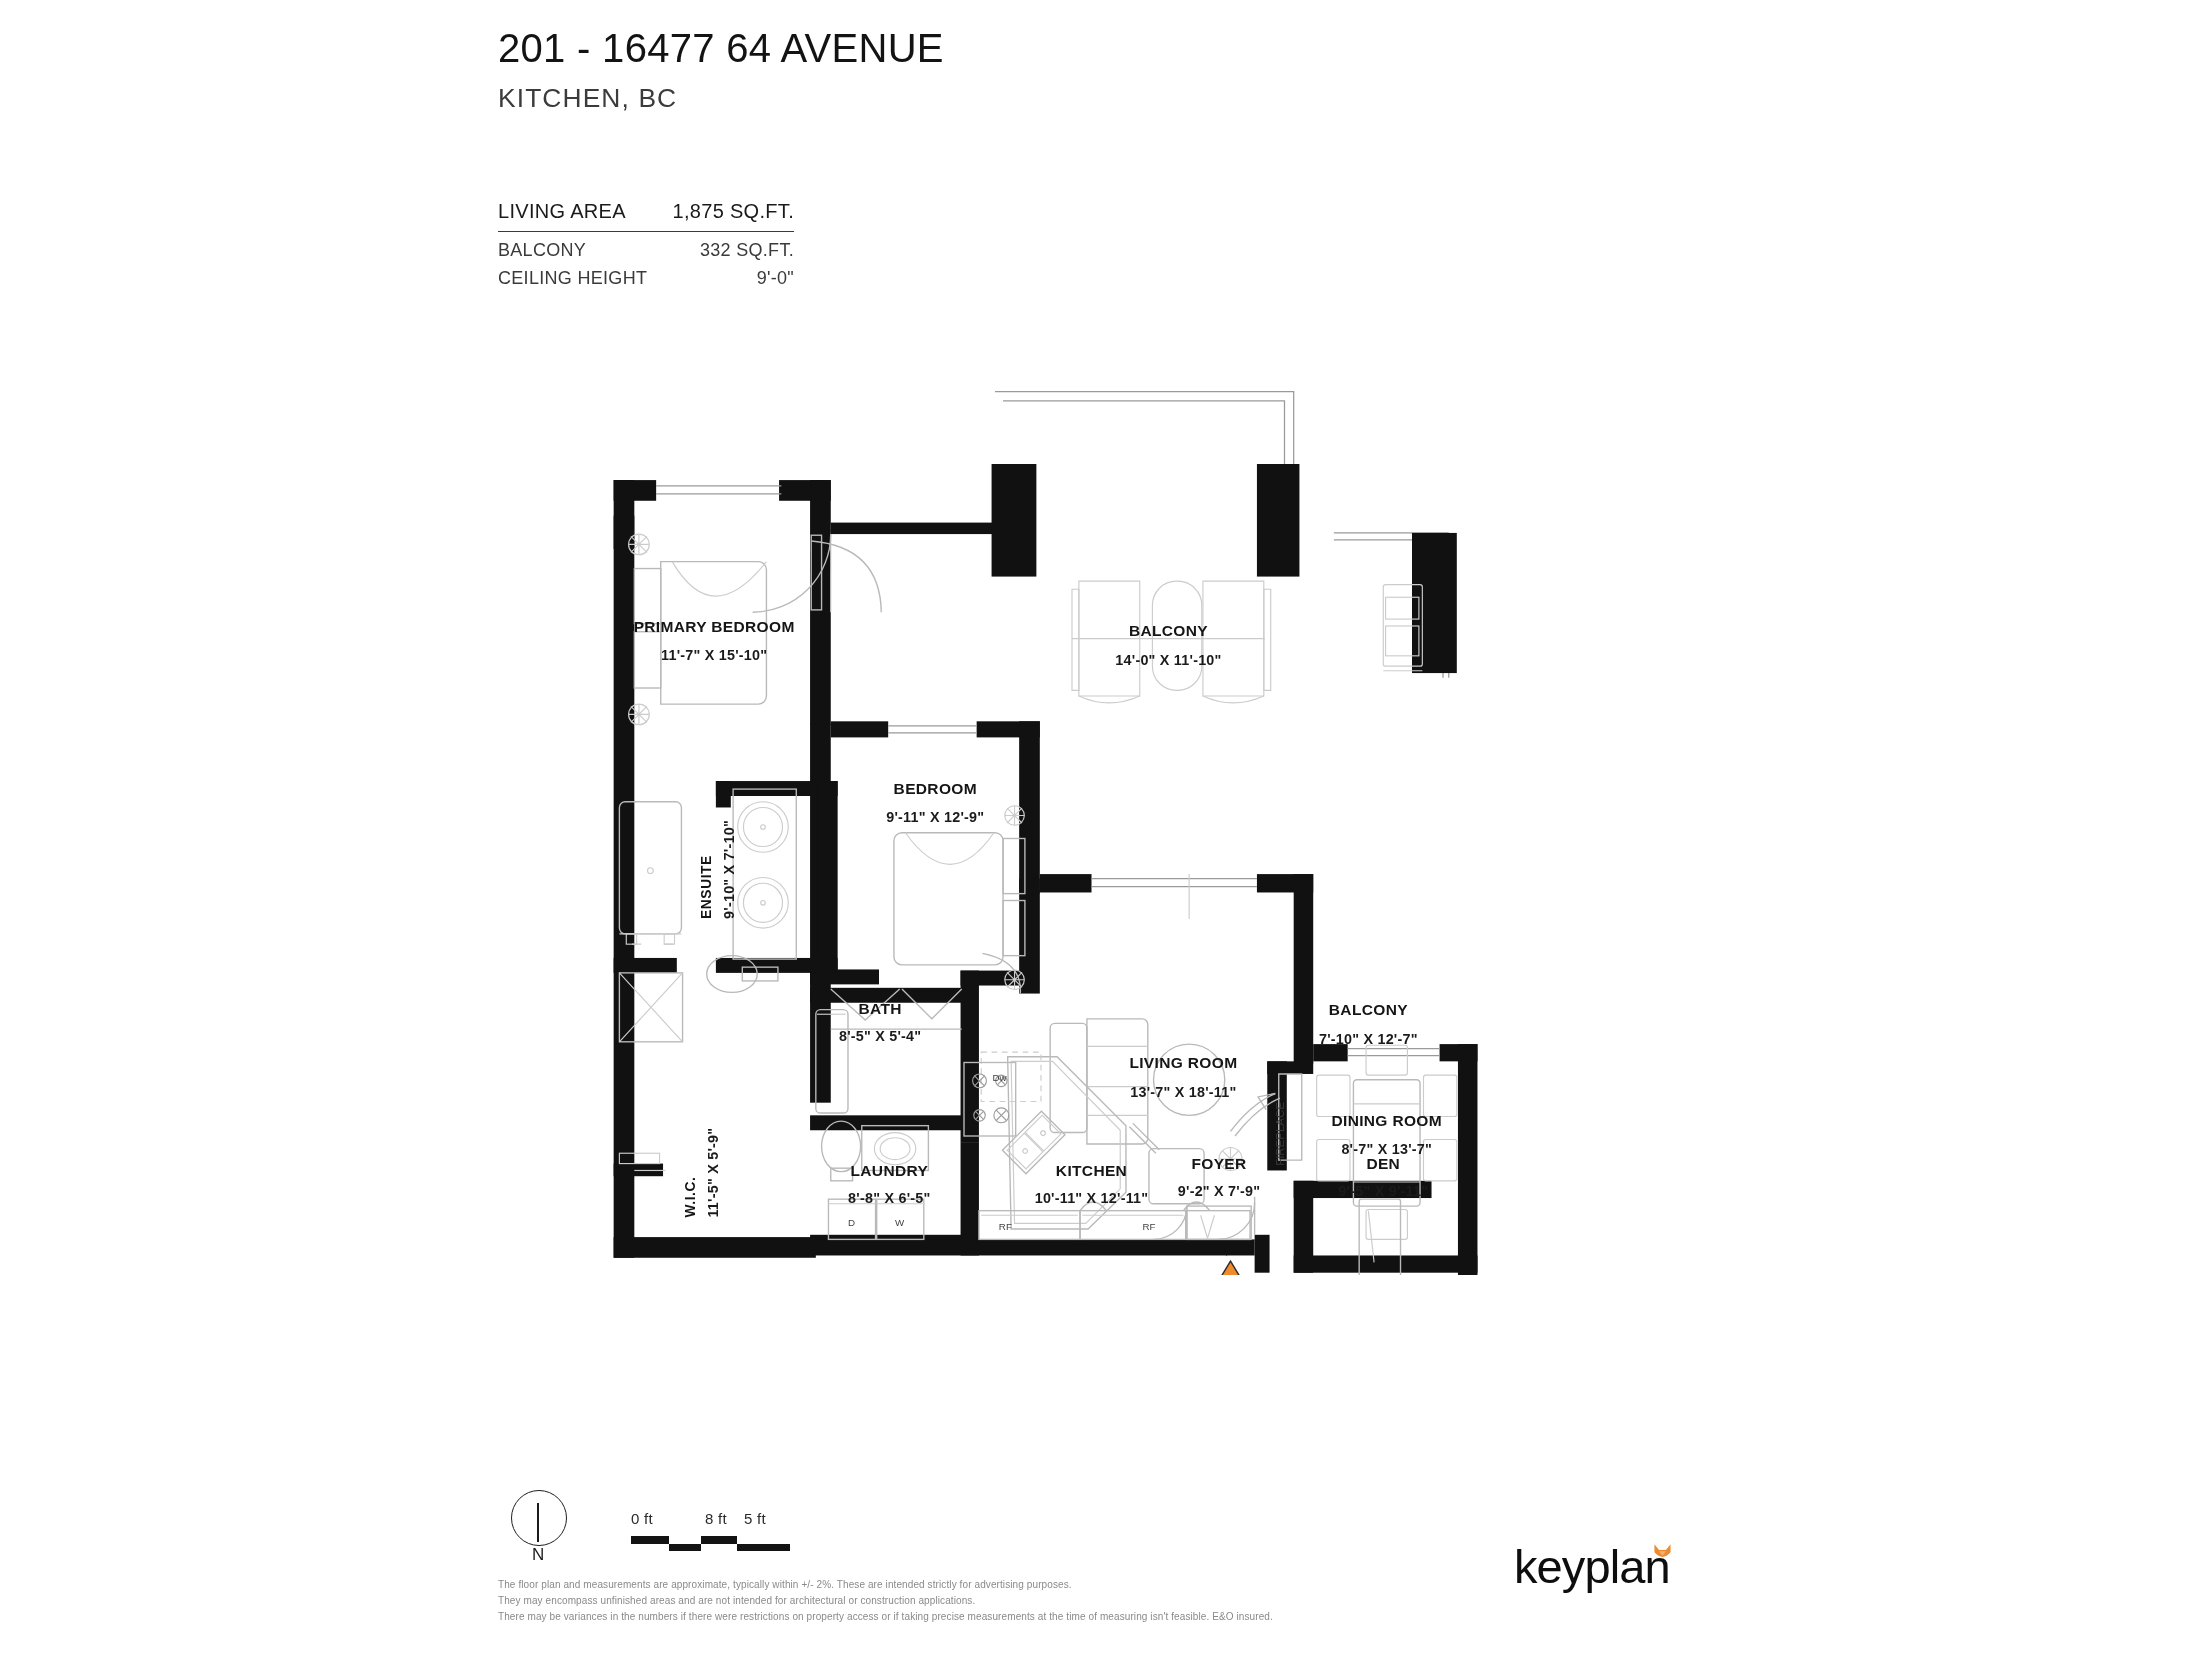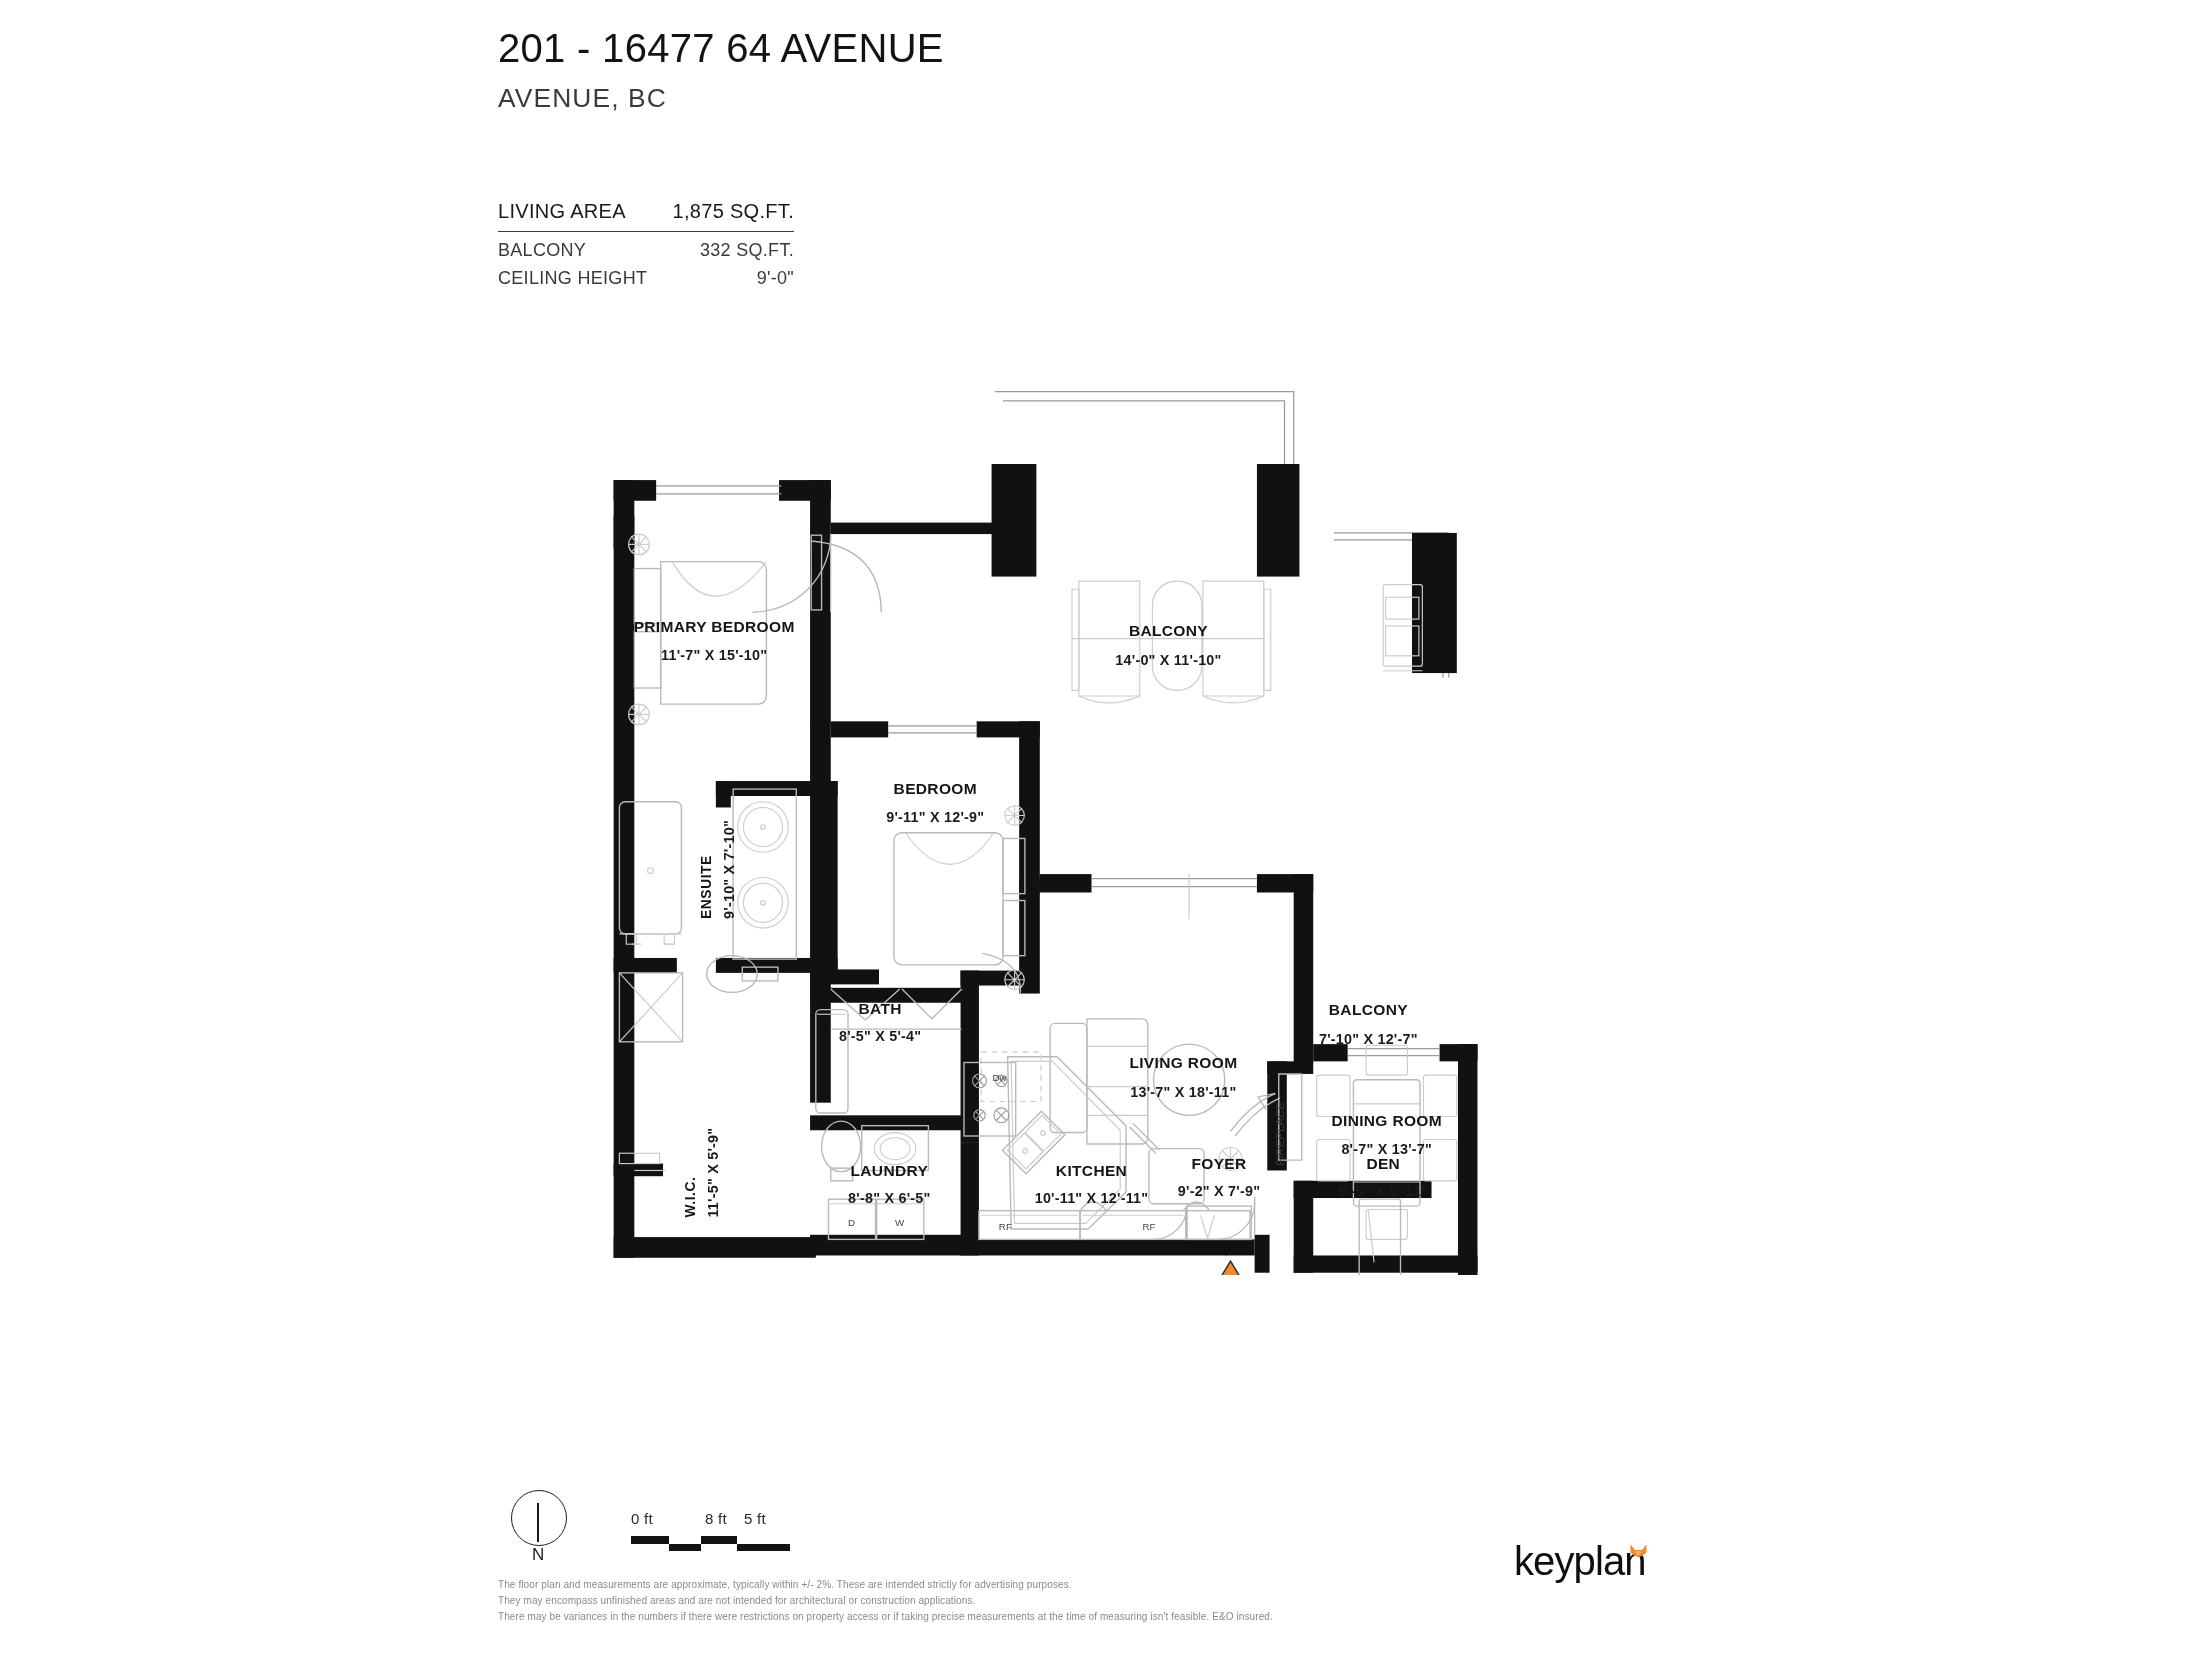--- a/index.html
+++ b/index.html
@@ -53,32 +53,32 @@
   .sl3{left:74px;}
   .sl5{left:113px;text-align:right;}
   .scale-graphic{position:relative;height:17px;margin-top:5.7px;}
   .seg{position:absolute;height:7.5px;background:#131313;}
 
   .disclaimer{position:absolute;left:498px;top:1577px;width:815px;
     font-size:10px;line-height:1.62;color:#8a8a8a;letter-spacing:0.1px;font-weight:400;}
   .disclaimer div{white-space:nowrap;}
 
   .brand{position:absolute;left:1514px;top:1539px;}
-  .brand-word{font-size:40px;color:#0e0e0e;letter-spacing:-0.9px;font-weight:400;
+  .brand-word{font-size:47px;color:#0e0e0e;letter-spacing:-0.9px;font-weight:400;
     font-family:"Liberation Sans","DejaVu Sans",sans-serif;}
   .brand-mark{position:absolute;right:-4.6px;top:3.4px;}
 </style>
 </head>
 <body>
 
 <div class="page">
 
   <div class="header">
     <div class="title">201 - 16477 64 AVENUE</div>
-    <div class="subtitle">AVENUE, BC</div>
+    <div class="subtitle">KITCHEN, BC</div>
   </div>
 
   <div class="stats">
     <div class="stat-row primary">
       <span>LIVING AREA</span>
       <span>1,875 SQ.FT.</span>
     </div>
     <div class="stat-rule"></div>
     <div class="stat-row small">
       <span>BALCONY</span>

